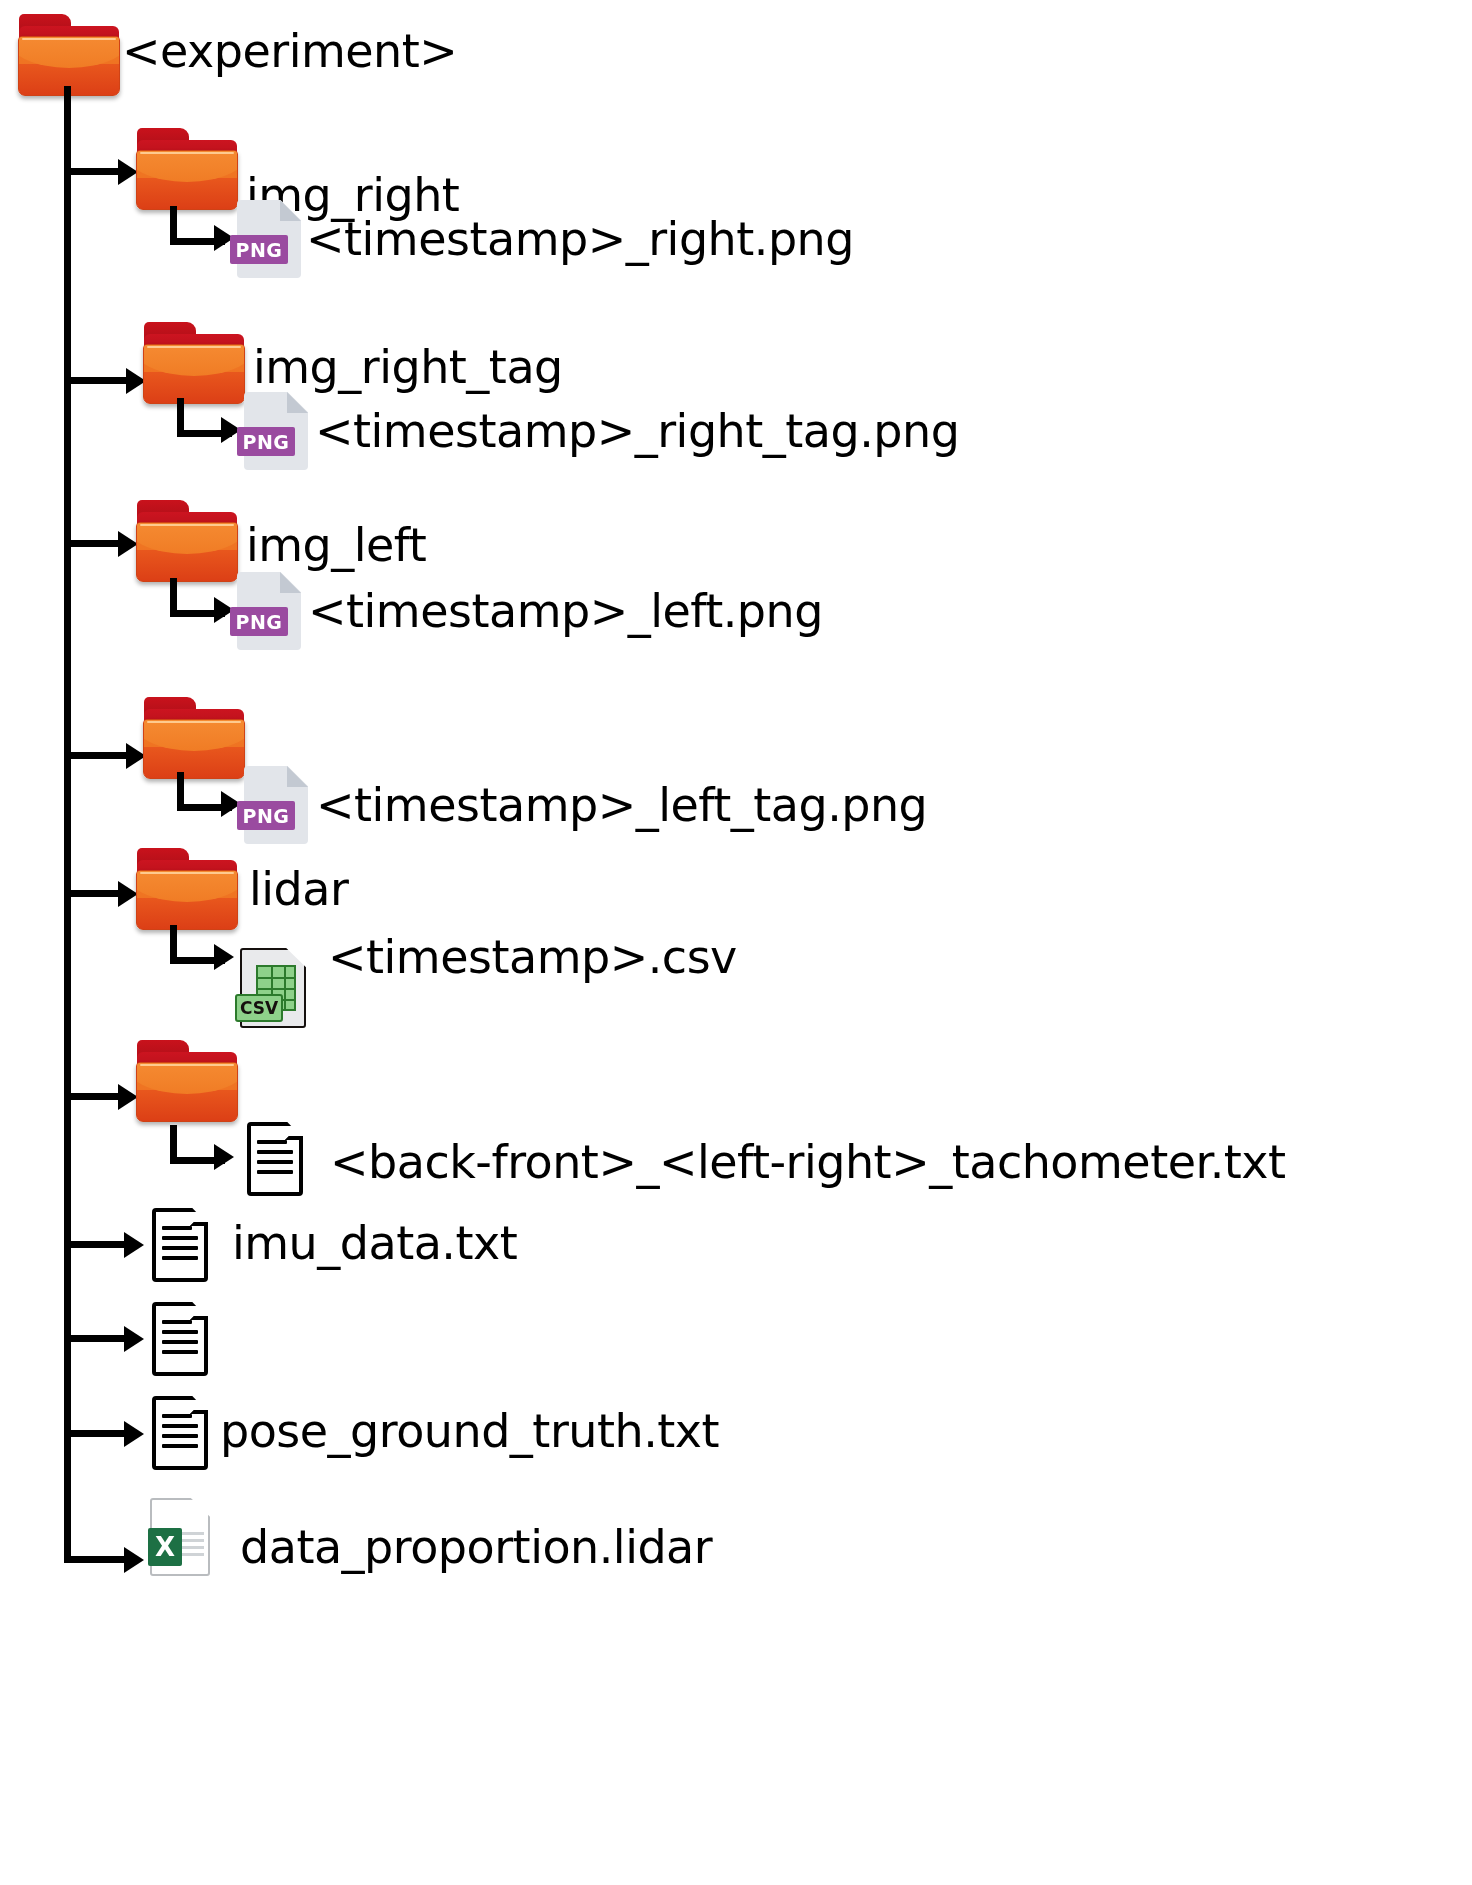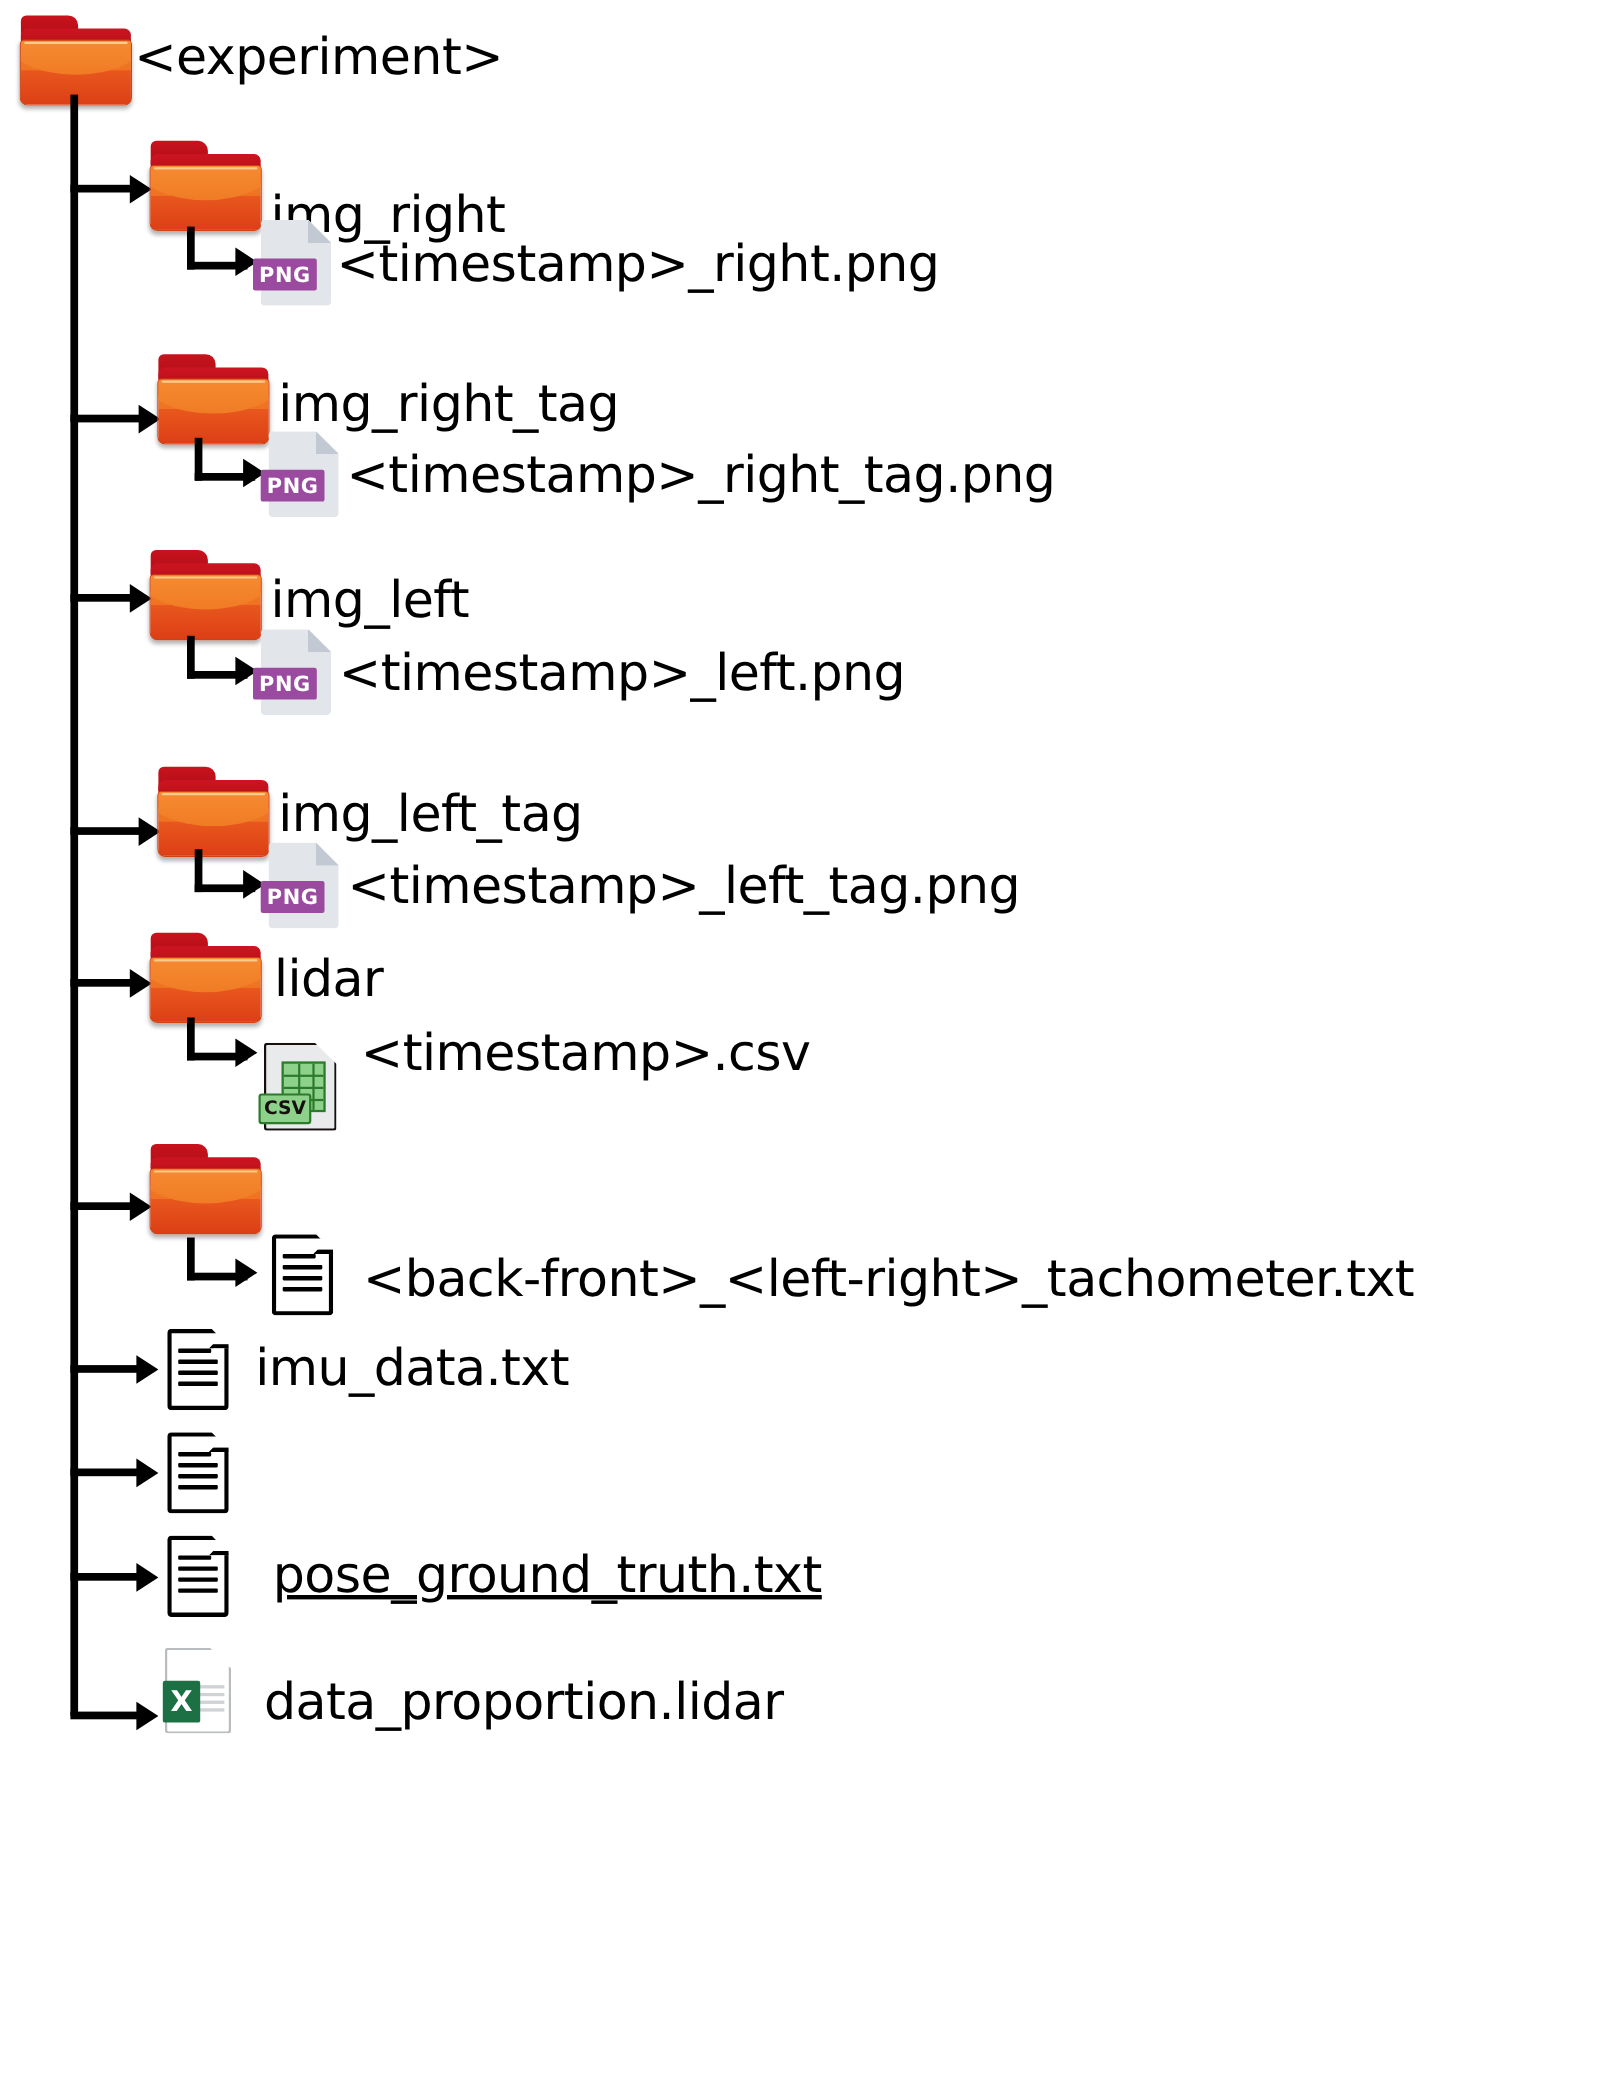--- a/index.html
+++ b/index.html
@@ -363,21 +363,20 @@
   </div>
   <div class="label file" style="left:308px; top:584px;">&lt;timestamp&gt;_left.png</div>
 
   <div class="hline" style="left:64px; top:752px; width:64px;"></div>
   <div class="arrowhead" style="left:126px; top:743px;"></div>
   <div class="folder-icon" style="left:143px; top:697px;">
     <div class="tab"></div>
       <div class="back"></div>
       <div class="front"></div>
   </div>
-  <div class="label folder" style="left:253px; top:712px;">img_left_tag</div>
   <div class="elbow" style="left:177px; top:772px; width:48px; height:32px;"></div>
   <div class="arrowhead" style="left:221px; top:791px;"></div>
   <div class="png-icon" style="left:244px; top:766px;">
     <div class="sheet"></div>
       <div class="fold"></div>
     <div class="badge">PNG</div>
   </div>
   <div class="label file" style="left:316px; top:778px;">&lt;timestamp&gt;_left_tag.png</div>
 
   <div class="hline" style="left:64px; top:890px; width:56px;"></div>
@@ -448,21 +447,21 @@
   <div class="hline" style="left:64px; top:1430px; width:62px;"></div>
   <div class="arrowhead" style="left:124px; top:1421px;"></div>
   <div class="txt-icon" style="left:152px; top:1396px;">
     <div class="sheet"></div>
       <div class="corner"></div>
     <div class="rule" style="top:18px; width:30px;"></div>
     <div class="rule" style="top:28px; width:36px;"></div>
     <div class="rule" style="top:38px; width:36px;"></div>
     <div class="rule" style="top:48px; width:36px;"></div>
   </div>
-  <div class="label file" style="left:248px; top:1404px;text-decoration:underline;">pose_ground_truth.txt</div>
+  <div class="label file" style="left:220px; top:1404px;">pose_ground_truth.txt</div>
 
   <div class="hline" style="left:64px; top:1556px; width:62px;"></div>
   <div class="arrowhead" style="left:124px; top:1547px;"></div>
   <div class="xlsx-icon" style="left:150px; top:1498px;">
     <div class="sheet"></div>
     <div class="rows">
         <i style="top:0"></i>
         <i style="top:7px"></i>
         <i style="top:14px"></i>
         <i style="top:21px"></i>

